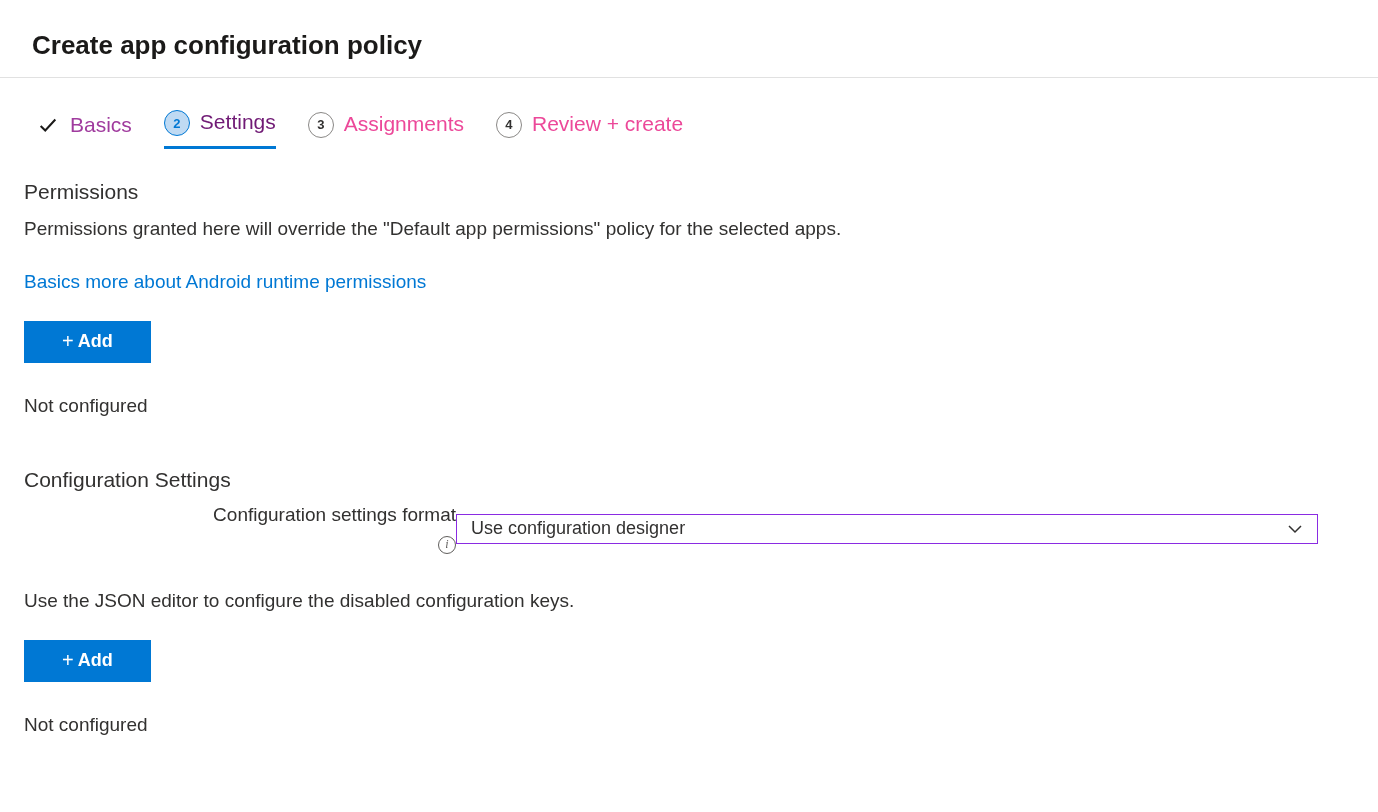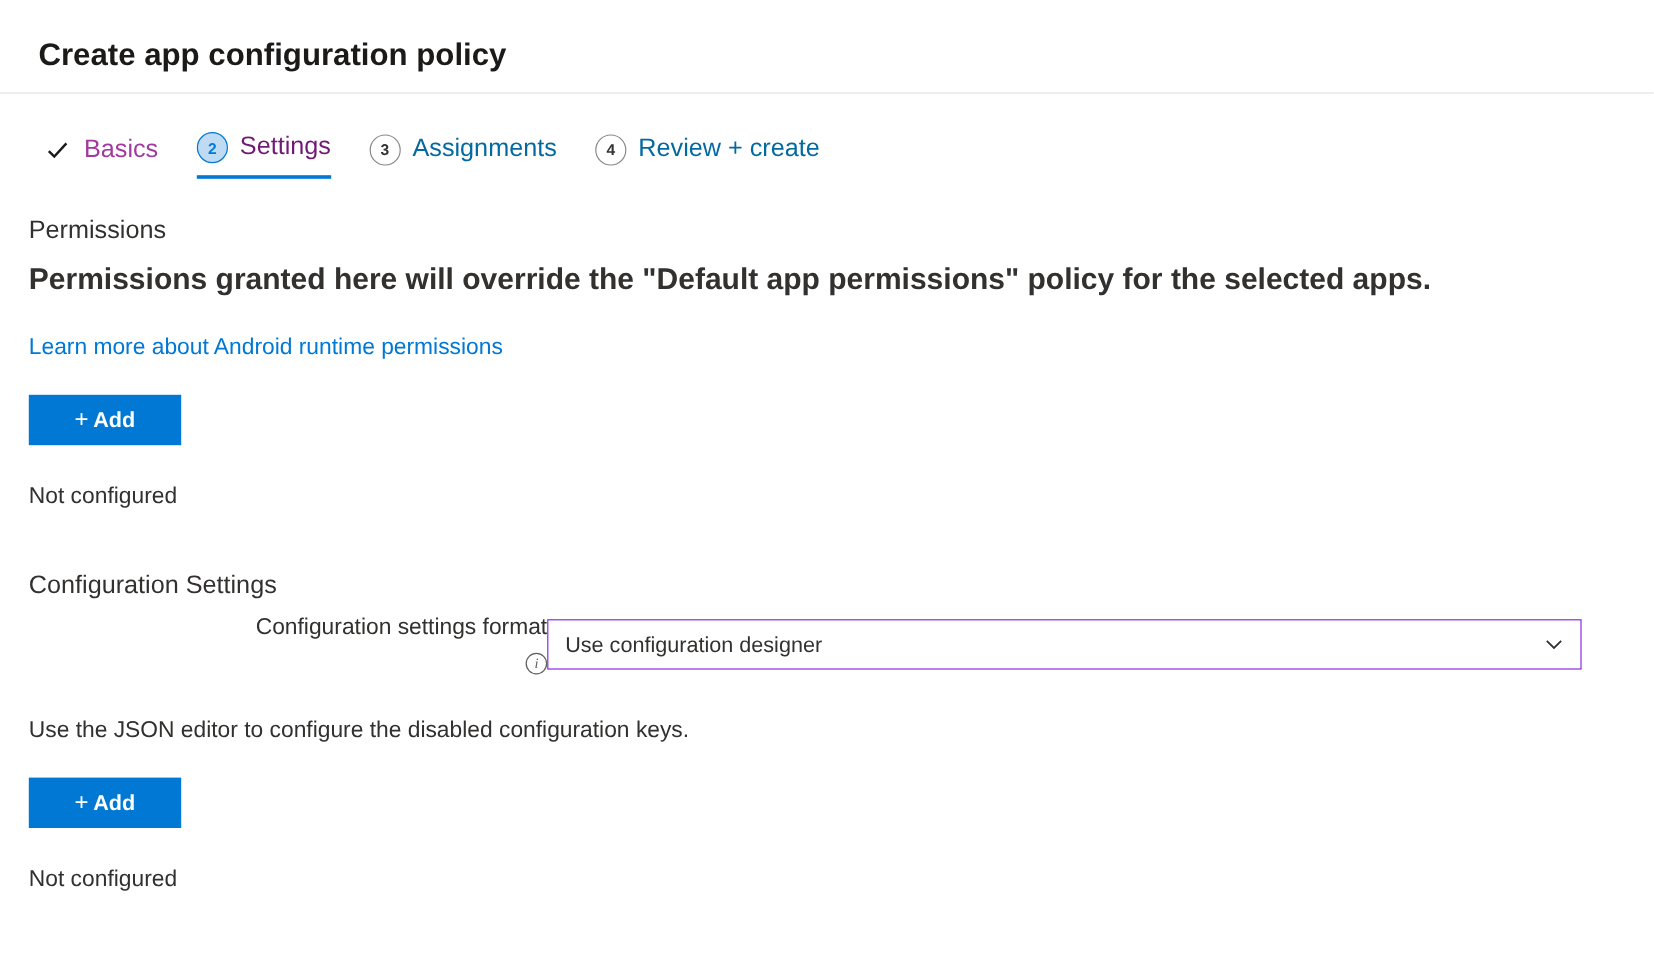--- a/index.html
+++ b/index.html
@@ -79,38 +79,37 @@
       color: #a03b9e;
     }
     .step.active {
       border-bottom: 3px solid #0078d4;
     }
     .step.active .step-label {
       color: #701a75;
       font-weight: 400;
     }
     .step.upcoming .step-label {
-      color: #0369a1;
+      color: #ec4899;
     }
     .section {
       padding: 0 0 20px 0;
     }
     .section-header {
       font-size: 21px;
       font-weight: 400;
       color: #323130;
       margin-top: 31px;
       margin-bottom: 12px;
     }
     .section-desc {
-      font-size: 25px;
+      font-size: 19px;
       color: #323130;
       line-height: 1.4;
       margin-bottom: 28px;
-      font-weight: bold;
     }
     .link {
       color: #0078d4;
       text-decoration: none;
       font-size: 19px;
       cursor: pointer;
       display: inline-block;
     }
     .add-button {
       background: #0078d4;
@@ -159,21 +158,21 @@
       justify-content: center;
       font-size: 12px;
       font-style: italic;
       font-family: Georgia, serif;
       color: #605e5c;
       cursor: pointer;
     }
     .dropdown {
       flex: 1;
       max-width: 862px;
-      height: 42px;
+      height: 30px;
       border: 1px solid #8a2be2;
       background: #ffffff;
       display: flex;
       align-items: center;
       justify-content: space-between;
       padding: 0 14px;
       cursor: pointer;
       font-size: 18px;
       color: #323130;
       gap: 37px;
@@ -222,21 +221,21 @@
 
     <div class="step upcoming">
       <span class="step-number">4</span>
       <span class="step-label">Review + create</span>
     </div>
   </nav>
 
   <section class="section">
     <h2 class="section-header">Permissions</h2>
     <p class="section-desc">Permissions granted here will override the "Default app permissions" policy for the selected apps.</p>
-    <a class="link">Learn more about Android runtime permissions</a>
+    <a class="link">Basics more about Android runtime permissions</a>
     <div>
       <button class="add-button">
         <span class="plus-sign">+</span>
           <span>Add</span>
       </button>
     </div>
     <p class="status-text">Not configured</p>
   </section>
 
   <section class="section">

